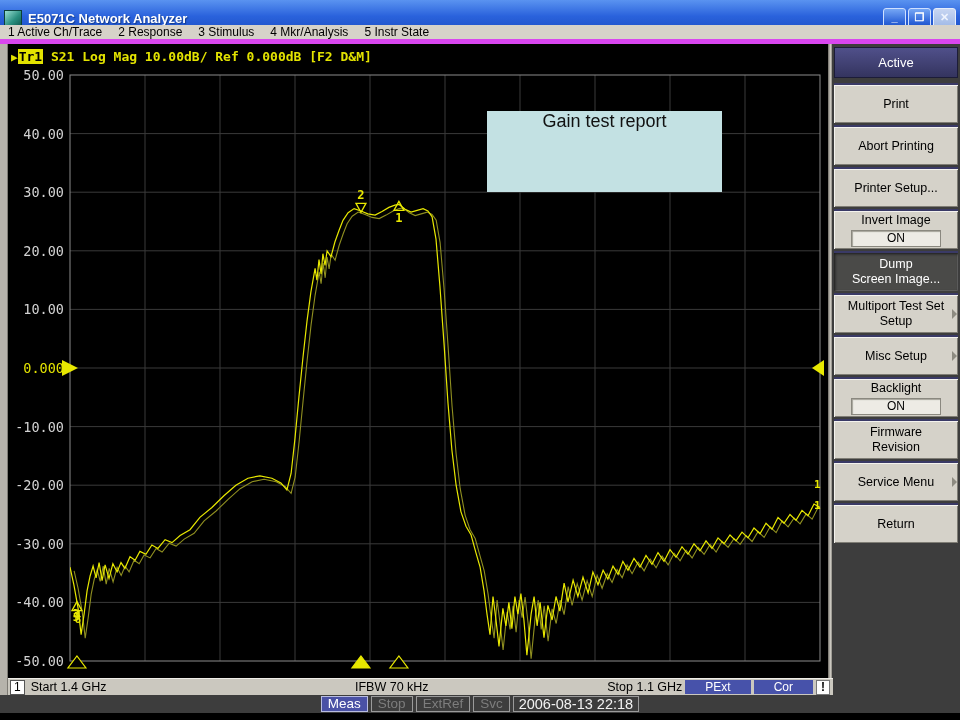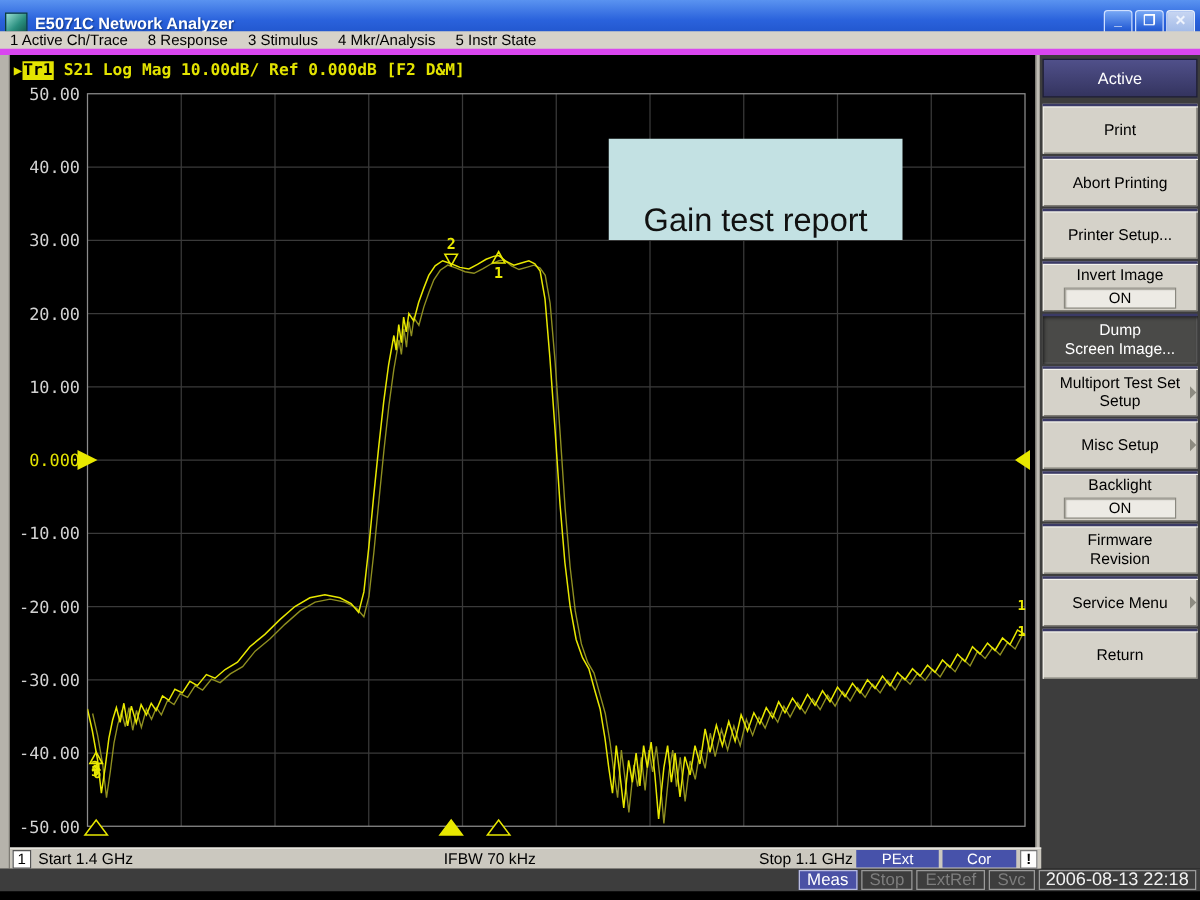--- a/index.html
+++ b/index.html
@@ -25,21 +25,21 @@
   .left-strip{position:absolute;left:0;top:44px;width:8px;height:651px;background:#b6b3ab;border-right:1px solid #7e7b74;box-sizing:border-box}
   .screen{position:absolute;left:8px;top:44px;width:820px;height:634px;background:#000}
   .screen svg{position:absolute;left:0;top:0}
   .trace-line{position:absolute;left:3px;top:5px;font-family:"DejaVu Sans Mono",monospace;
     font-size:13px;font-weight:bold;color:#e3e300;white-space:pre}
   .trace-line .arr{color:#e3e300;font-size:11px}
   .tr1{background:#e3e300;color:#000;padding:0 1px}
   .marker-table{position:absolute;left:76px;top:33px;font-family:"DejaVu Sans Mono",monospace;
     font-size:13px;font-weight:bold;color:#d8d800;line-height:15.5px;white-space:pre;pointer-events:none}
   .gain-box{position:absolute;left:479px;top:67px;width:235px;height:81px;background:#c3e1e3;
-    display:flex;align-items:flex-end;justify-content:center;font-size:26px;color:#111}
+    display:flex;align-items:flex-start;justify-content:center;font-size:18px;color:#111}
   
   .sep-bar{position:absolute;left:828px;top:44px;width:4px;height:651px;
     background:linear-gradient(90deg,#6e6b64,#cfccc4 60%,#8a8780)}
   .sidebar{position:absolute;left:832px;top:44px;width:128px;height:651px;background:#3d3d3d;box-sizing:border-box}
   .sys-header{margin:3px 2px 5px 2px;height:29px;background:linear-gradient(180deg,#50508a,#34345f);
     border:1px solid #1c1c38;color:#fff;font-size:13px;display:flex;align-items:center;justify-content:center}
   .sb-btn{position:relative;margin:0 2px 2px 2px;height:40px;background:#d5d2c9;color:#000;
     border-top:2px solid #3a3a66;box-sizing:border-box;
     box-shadow:inset 1px 1px 0 #f4f3ee, inset -1px -1px 0 #7f7d75;
     display:flex;flex-direction:column;align-items:center;justify-content:center;
@@ -52,21 +52,21 @@
   
   .statusbar{position:absolute;left:8px;top:678px;width:825px;height:17px;background:#cbc8bf;
     border-top:1px solid #efede8;display:flex;align-items:center;font-size:12.5px;color:#000;box-sizing:border-box}
   .chan-box{background:#fff;border:1px solid #555;padding:0 3px;margin:0 6px 0 2px;font-size:12px;line-height:13px}
   .ifbw{position:absolute;left:347px}
   .sb-right{margin-left:auto;display:flex;align-items:center;gap:3px;padding-right:3px}
   .badge-blue{background:#4752aa;color:#fff;padding:0 20px;font-size:12px;line-height:14px}
   .badge-white{background:#fdfdfd;color:#000;border:1px solid #777;padding:0 4px;font-size:12px;line-height:13px;font-weight:bold}
   
   .instbar{position:absolute;left:0;top:695px;width:960px;height:18px;background:#3d3d3d;
-    display:flex;align-items:center;justify-content:flex-end;padding-right:3px;box-sizing:border-box}
+    display:flex;align-items:center;justify-content:center;padding-right:3px;box-sizing:border-box}
   .inst-badge{border:1px solid #9a9a9a;height:16px;box-sizing:border-box;margin-left:3px;
     padding:0 6px;font-size:13.5px;line-height:14px;color:#7d7d7d;background:#3d3d3d}
   .inst-badge.active{background:#4a51a5;color:#fff;border-color:#b8bce0}
   .inst-date{border:1px solid #9a9a9a;height:16px;box-sizing:border-box;margin-left:3px;
     padding:0 5px;font-size:14.5px;line-height:14px;color:#f2f2f2;white-space:nowrap}
 </style>
 </head>
 <body>
 
 <div class="titlebar">
@@ -74,21 +74,21 @@
   <span class="title-text">E5071C Network Analyzer</span>
   <div class="win-btns">
     <div class="win-btn">_</div>
     <div class="win-btn">❐</div>
     <div class="win-btn disabled">✕</div>
   </div>
 </div>
 
 <div class="menubar" id="menubar">
     <span class="menu-item">1 Active Ch/Trace</span>
-    <span class="menu-item">8 Response</span>
+    <span class="menu-item">2 Response</span>
     <span class="menu-item">3 Stimulus</span>
     <span class="menu-item">4 Mkr/Analysis</span>
     <span class="menu-item">5 Instr State</span>
   </div>
 
 <div class="left-strip"></div>
 <div class="screen">
   <svg id="plot-svg" width="820" height="634" viewBox="0 0 820 634">
       <defs>
         <clipPath id="gridclip">

